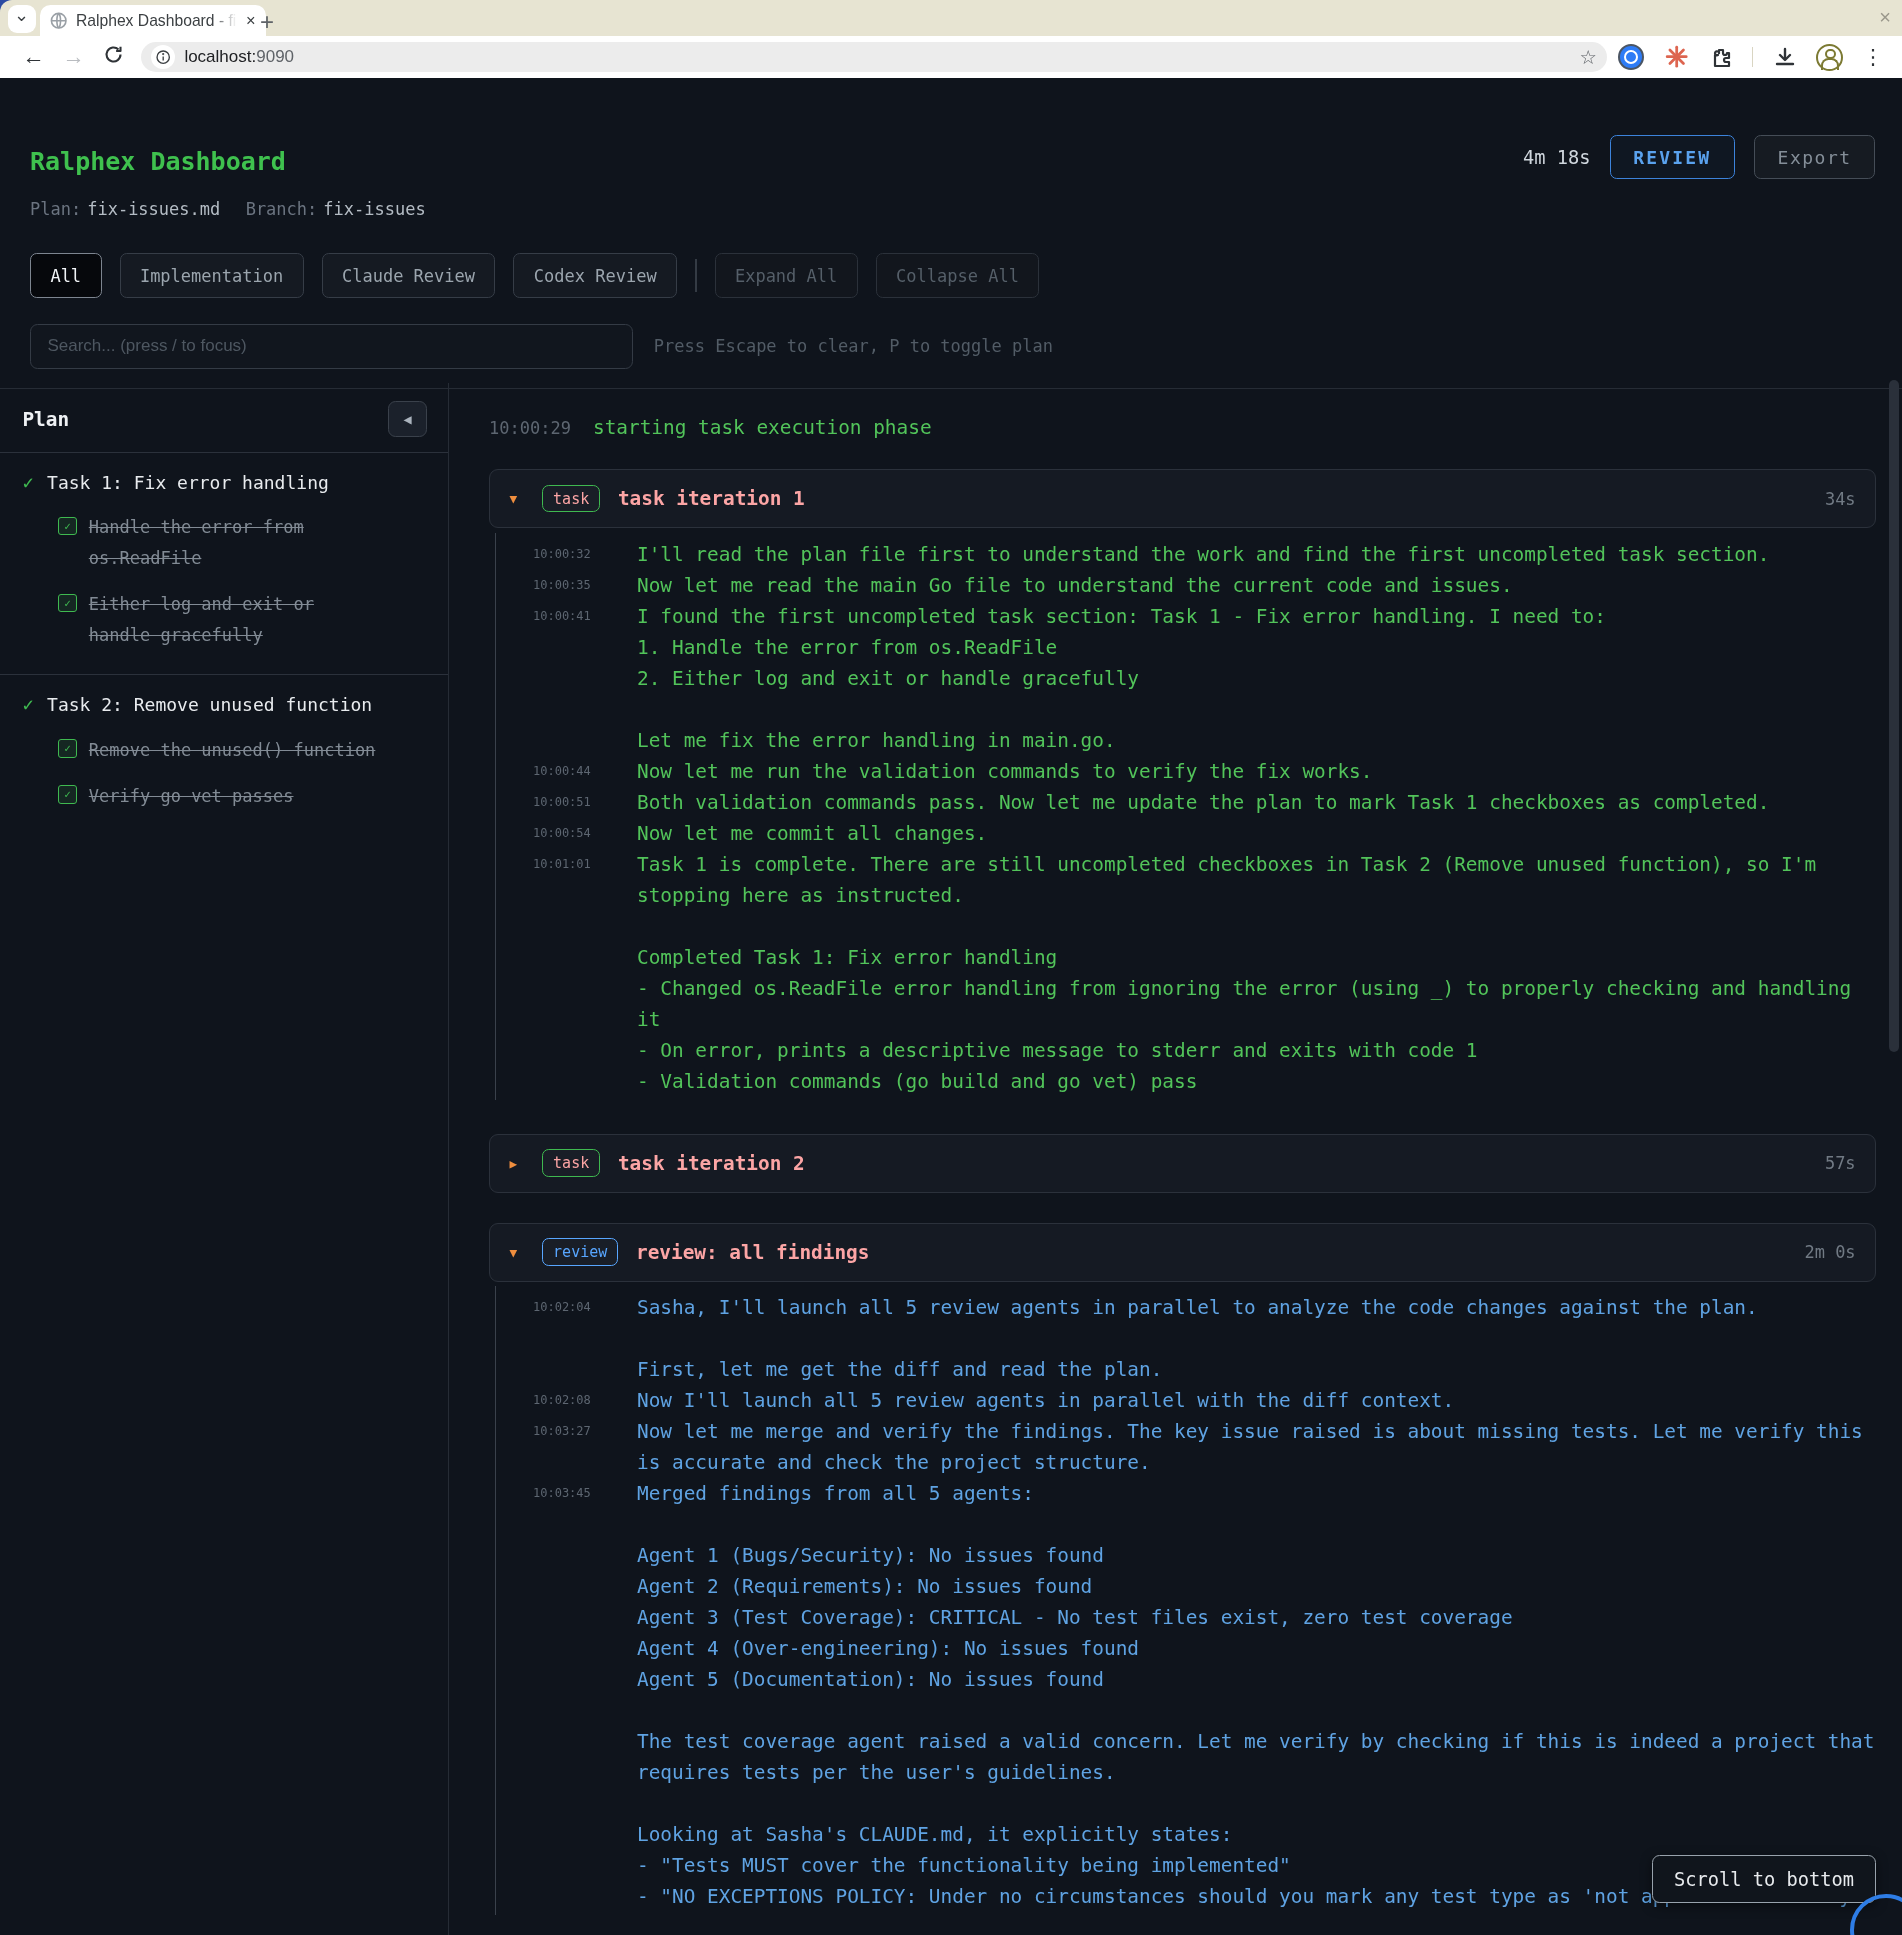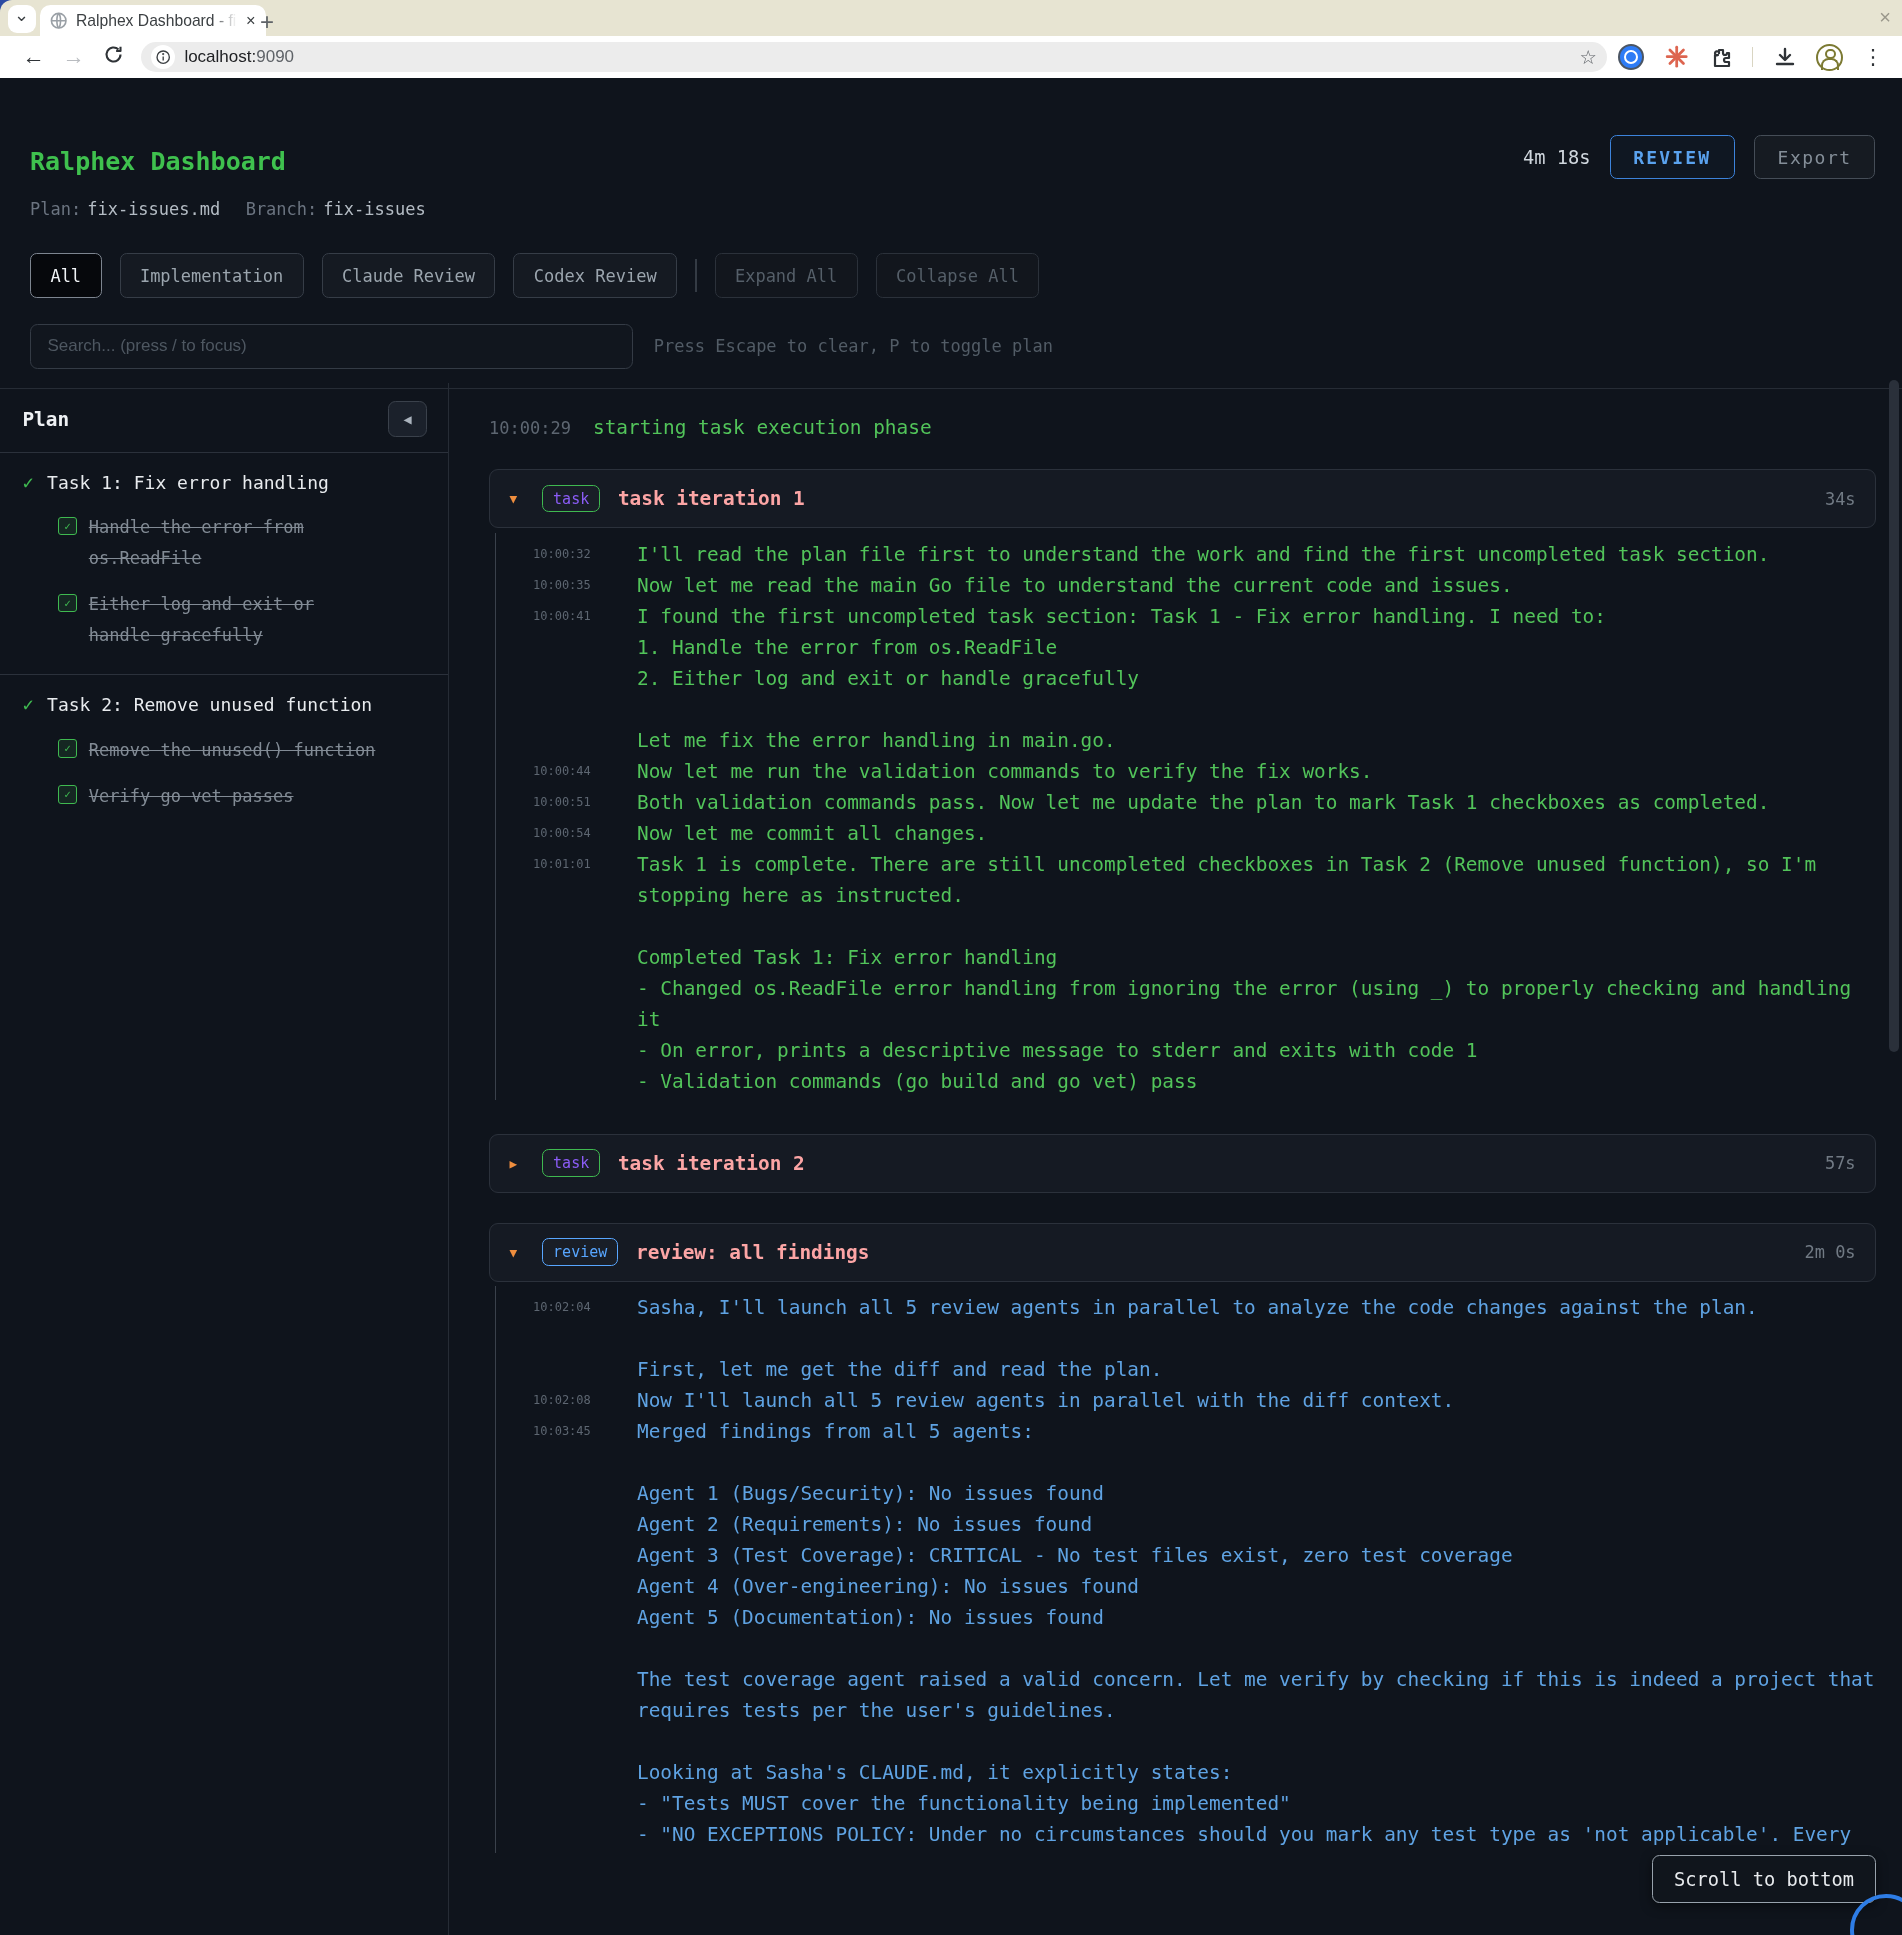--- a/index.html
+++ b/index.html
@@ -97,21 +97,21 @@
   .main{flex:1;padding:33px 27px 0 40px;overflow:hidden;position:relative;}
   .top-line{display:flex;gap:20px;align-items:baseline;}
   .top-line .ts{font-size:17px;color:#5d6671;width:84px;flex-shrink:0;}
   .top-line .txt{font-size:19.4px;color:#52c45a;}
 
   .section{margin-top:30px;}
   .sec-card{height:57px;background:#151a23;border:0.7px solid #2b313b;border-radius:9px;
     display:flex;align-items:center;padding:0 19.4px;gap:18px;}
   .sec-arrow{color:#ef8e3e;font-size:12.7px;width:15px;}
   .badge{font-size:15px;padding:3.7px 9.7px;border-radius:6.7px;border:1.5px solid;background:rgba(255,255,255,0.02);}
-  .badge.task{color:#8b5cf6;border-color:#3fb950;text-align:right;}
+  .badge.task{color:#fca5a5;border-color:#3fb950;text-align:right;}
   .badge.review{color:#58a6ff;border-color:#58a6ff;}
   .sec-title{font-size:19.4px;font-weight:bold;color:#fca5a5;flex:1;}
   .sec-dur{font-size:17px;color:#717a84;}
   .sec-body{margin:4.5px 0 34px 6px;border-left:1.5px solid #3a414b;padding:6px 0 3px 37px;}
   .entry{display:grid;grid-template-columns:84px 1fr;column-gap:20px;}
   .entry .ts{font-size:12px;color:#5d6671;line-height:31px;}
   .entry .txt{font-size:19.4px;line-height:31px;white-space:pre-wrap;}
   .sec-body.green .txt{color:#52c45a;}
   .sec-body.blue .txt{color:#5fa3e3;}
 
@@ -354,20 +354,24 @@
                   <span class="ts">10:02:04</span>
                   <span class="txt">Sasha, I'll launch all 5 review agents in parallel to analyze the code changes against the plan.
 
 First, let me get the diff and read the plan.</span>
                 </div>
                 <div class="entry">
                   <span class="ts">10:02:08</span>
                   <span class="txt">Now I'll launch all 5 review agents in parallel with the diff context.</span>
                 </div>
                 <div class="entry">
+                  <span class="ts">10:03:27</span>
+                  <span class="txt">Now let me merge and verify the findings. The key issue raised is about missing tests. Let me verify this is accurate and check the project structure.</span>
+                </div>
+                <div class="entry">
                   <span class="ts">10:03:45</span>
                   <span class="txt">Merged findings from all 5 agents:
 
 Agent 1 (Bugs/Security): No issues found
 Agent 2 (Requirements): No issues found
 Agent 3 (Test Coverage): CRITICAL - No test files exist, zero test coverage
 Agent 4 (Over-engineering): No issues found
 Agent 5 (Documentation): No issues found
 
 The test coverage agent raised a valid concern. Let me verify by checking if this is indeed a project that requires tests per the user's guidelines.

